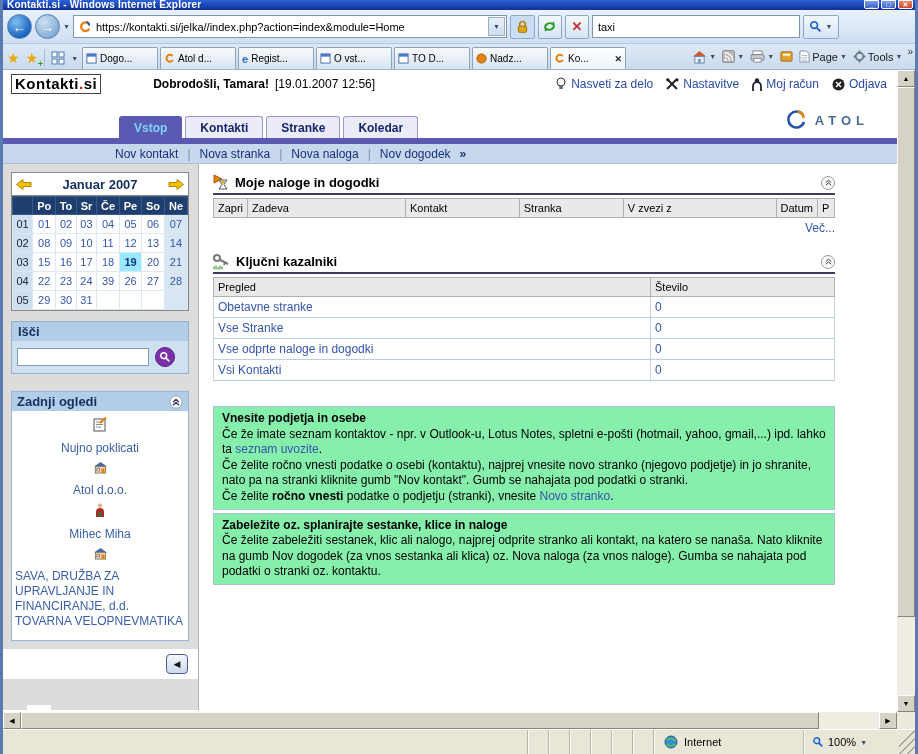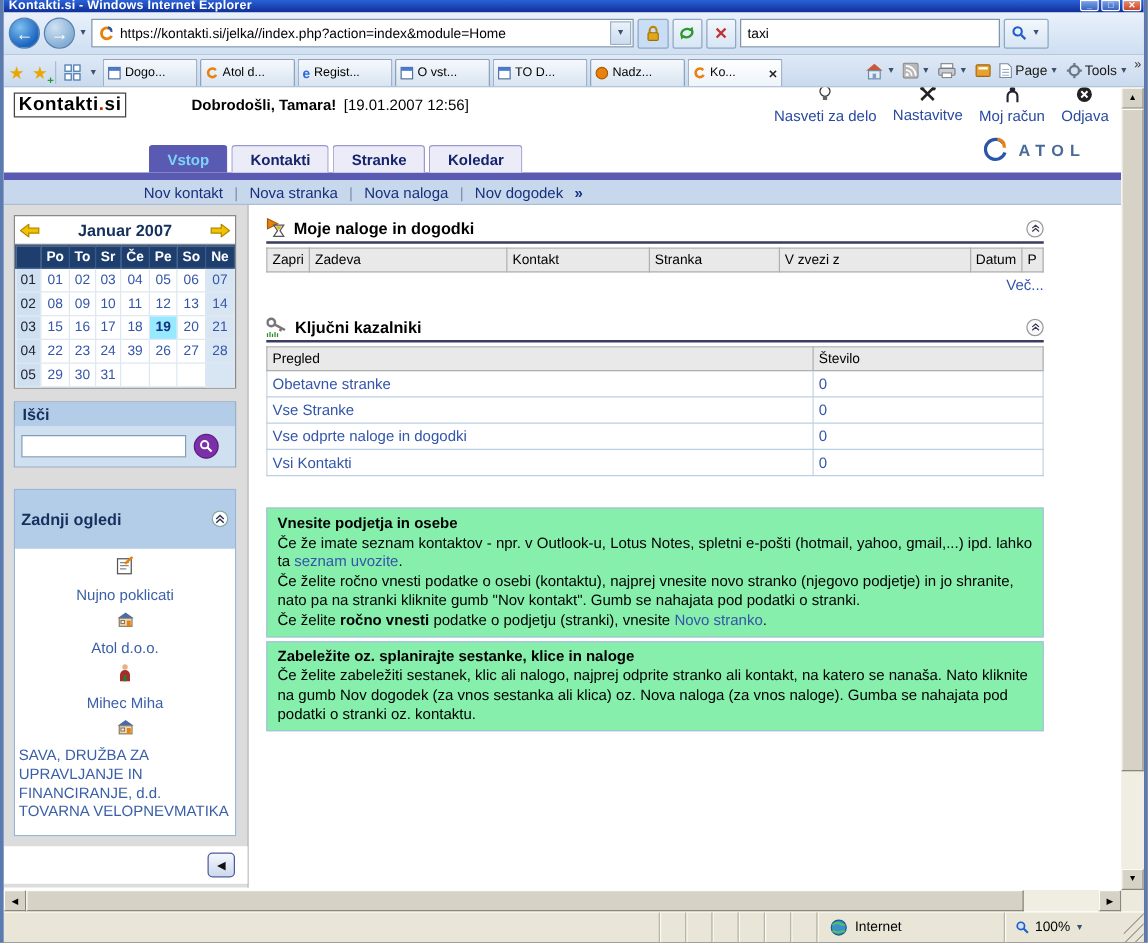--- a/index.html
+++ b/index.html
@@ -63,21 +63,21 @@
   .page { height:642px; position:relative; background:#fff; }
   .pagecontent { position:absolute; left:0; top:0; right:18px; bottom:0; overflow:hidden; }
 
   .pghead { height:26px; display:flex; align-items:center; padding:2px 10px 0 8px; }
   .logo { font-size:15px; font-weight:bold; color:#000; border:1px solid #444; padding:0 3px 1px 3px;
           letter-spacing:.5px; }
   .logo .dot { color:#cc2200; }
   .welcome { margin-left:52px; font-size:12px; color:#000; }
   .welcome b { margin-right:6px; }
   .hlinks { margin-left:auto; display:flex; align-items:center; gap:13px; }
-  .hlink { display:flex; align-items:center; gap:4px; color:#2a4aa0; font-size:12px; white-space:nowrap;flex-direction:column; }
+  .hlink { display:flex; align-items:center; gap:4px; color:#2a4aa0; font-size:12px; white-space:nowrap; }
 
   .navrow { margin-top:19px; height:23px; display:flex; align-items:flex-end; gap:3px; padding-left:116px; position:relative; }
   .ntab { height:22px; padding:0 14px; display:flex; align-items:center; font-size:12px; font-weight:bold;
           color:#16246e; background:#ececf8; border:1px solid #9a9ad0; border-bottom:none; border-radius:3px 3px 0 0; }
   .ntab.active { background:#5a5ab2; color:#7dd3fc; border-color:#5a5ab2; }
   .atol { position:absolute; right:28px; top:-6px; display:flex; align-items:center; gap:7px; }
   .atol .atxt { color:#4a6a9a; font-size:13px; letter-spacing:5px; font-weight:bold; }
   .purplebar { height:6px; background:#5a5ab2; }
   .subnav { height:20px; background:#c8d8ec; display:flex; align-items:center; gap:9px; padding-left:112px;
             font-size:12px; border-bottom:1px solid #aabdd4; }
@@ -106,21 +106,21 @@
   .isci { width:178px; margin-top:10px; border:1px solid #9ab0c8; }
   .isci-head { background:#b3cde8; font-size:13px; font-weight:bold; color:#16305e; padding:2px 6px; }
   .isci-body { background:#cfe0f0; padding:6px 5px; display:flex; align-items:center; gap:6px; }
   .isci-body input { width:132px; height:18px; border:1px solid #7f9db9; font-size:11px; padding:0 3px;
                      font-family:"Liberation Sans", sans-serif; }
   .iscibtn { width:20px; height:20px; border-radius:50%; background:#7b2fa8; display:flex; align-items:center;
              justify-content:center; border:1px solid #5a1f80; }
 
   
   .zo { width:178px; margin-top:17px; border:1px solid #9ab5d5; background:#fff; }
-  .zo-head { background:#b3cde8; display:flex; align-items:flex-start; justify-content:space-between; padding:16px 5px; }
+  .zo-head { background:#b3cde8; display:flex; align-items:flex-end; justify-content:space-between; padding:2px 5px; }
   .zo-head .zt { font-size:13px; font-weight:bold; color:#16305e; }
   .zo-body { padding:6px 3px 6px 3px; }
   .zo-item { display:flex; align-items:center; gap:9px; margin-bottom:5px;flex-direction:column; }
   .zo-item .zl { color:#3a5fa8; font-size:12px; line-height:1.25; }
   .collapse-strip { background:#fff; height:30px; margin:8px -6px 0 -8px; padding-right:10px;
                     display:flex; align-items:center; justify-content:flex-end; }
   .collbtn { width:22px; height:20px; border:1px solid #4a5a9a; border-radius:4px;
              background:linear-gradient(#f4f8fc,#ccd8ec); display:flex; align-items:center; justify-content:center;
              font-size:9px; color:#111; }
   .artifact { width:24px; height:22px; background:#fff; margin:26px 0 0 16px; }

